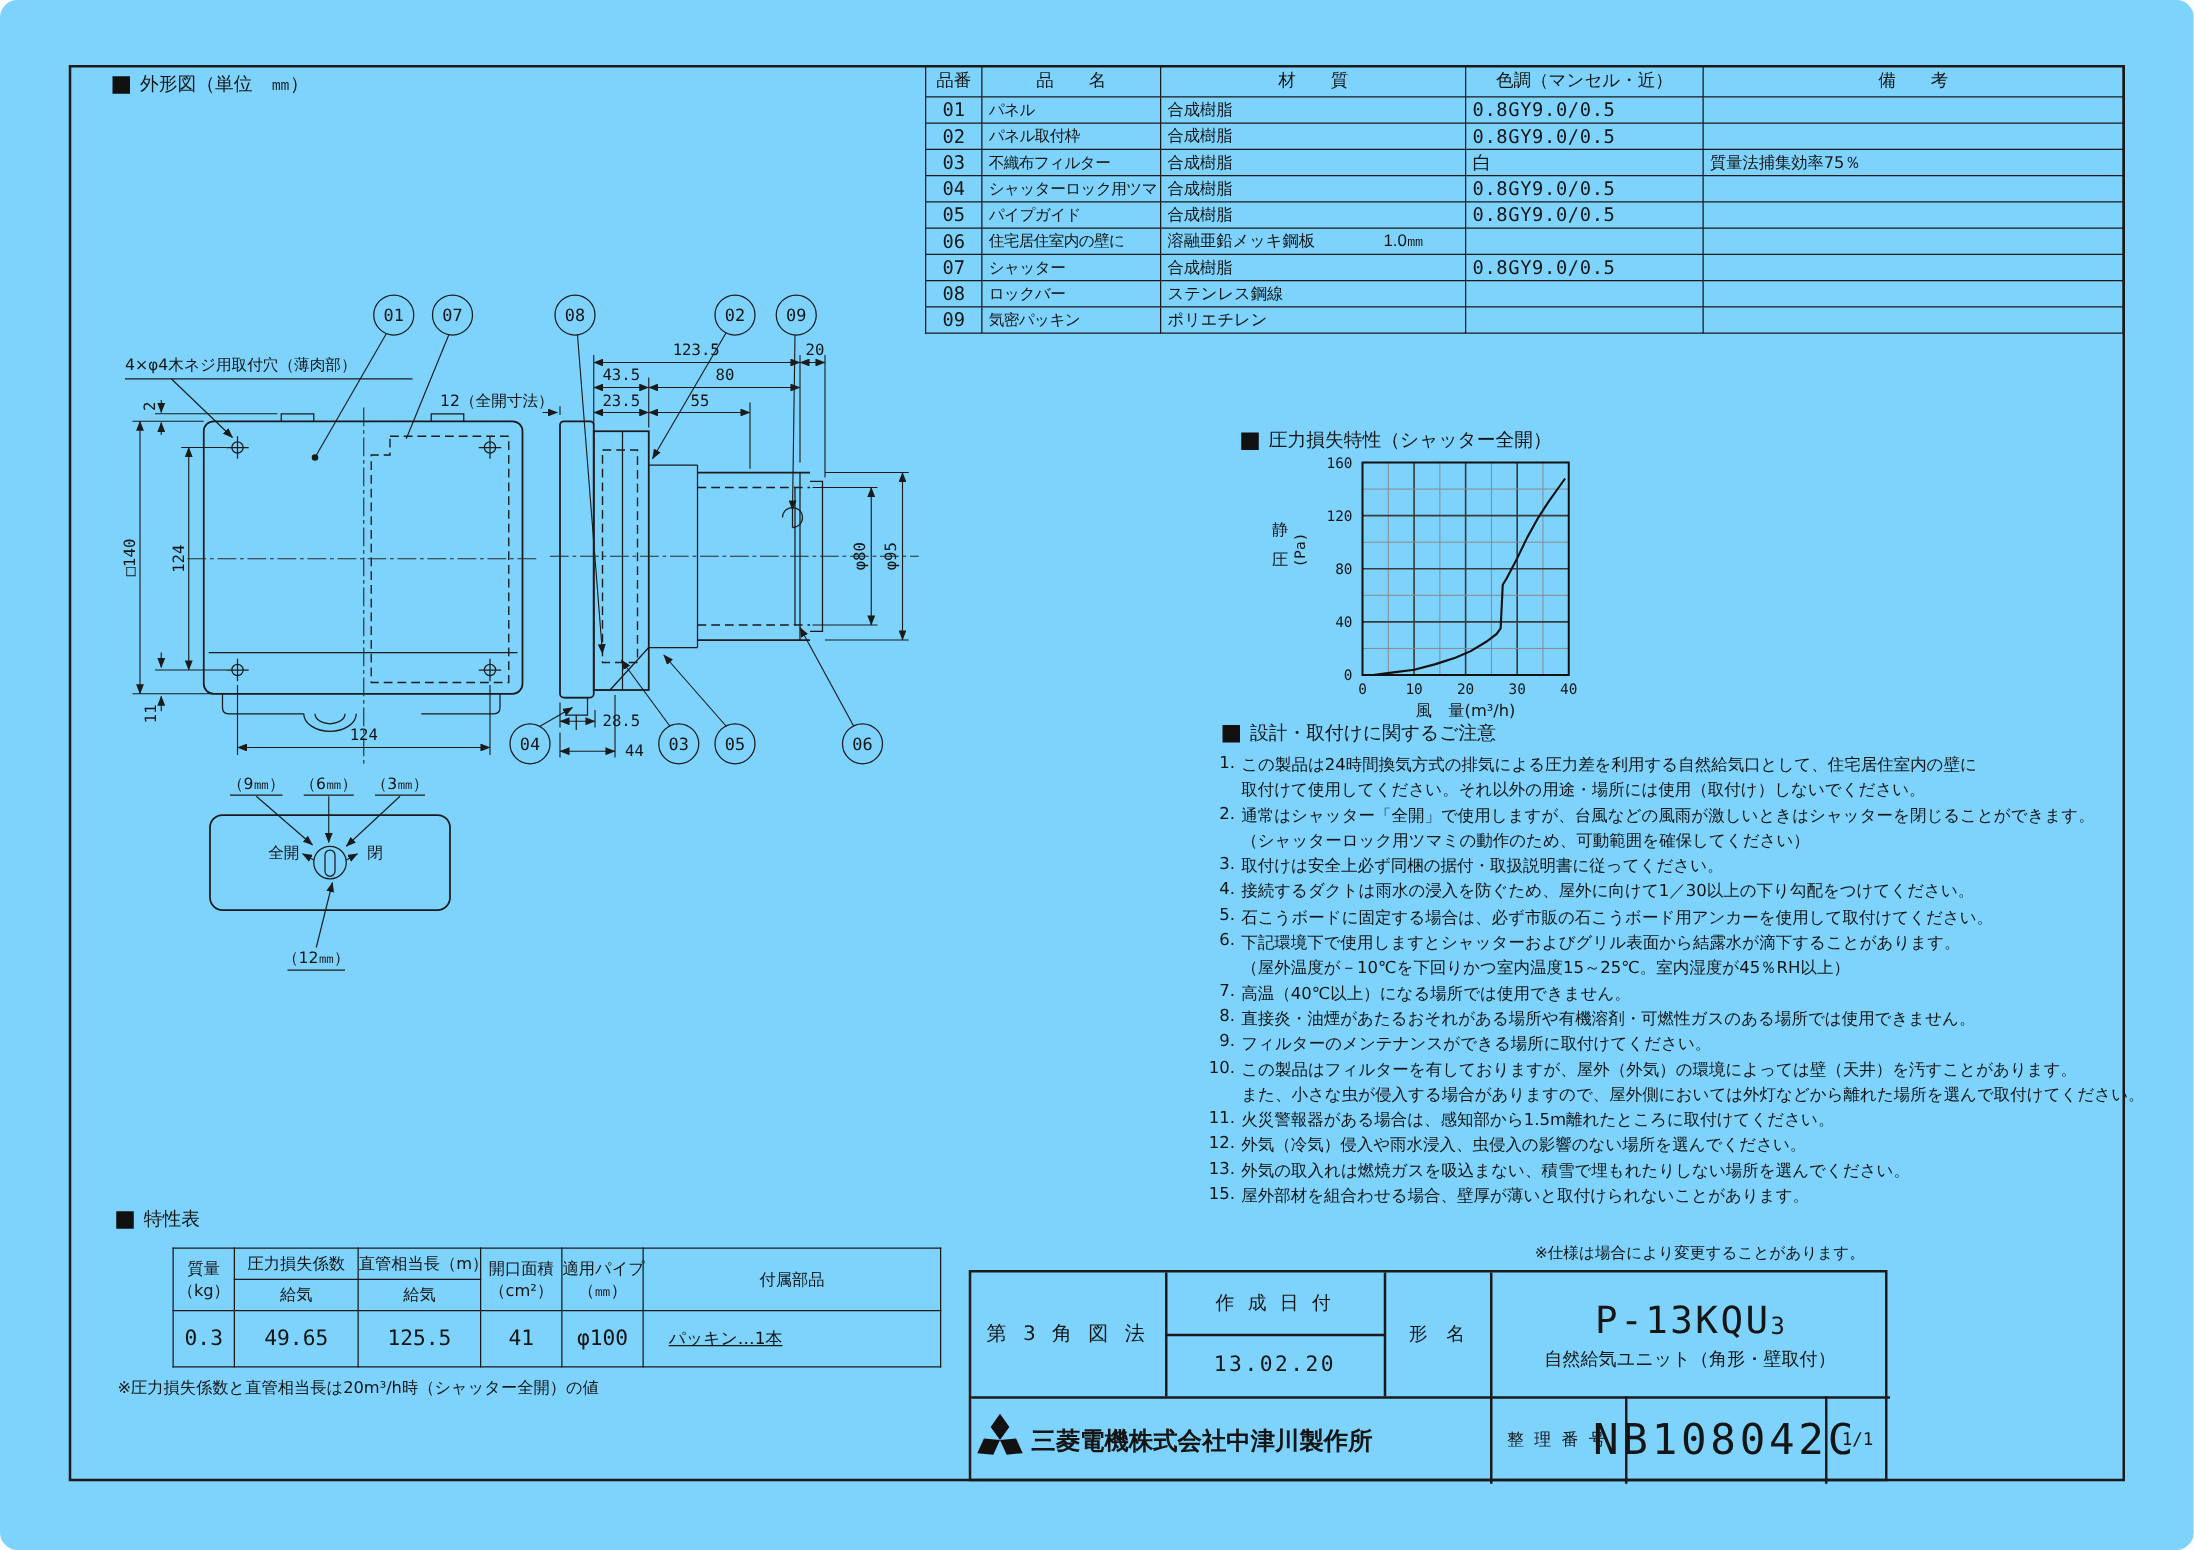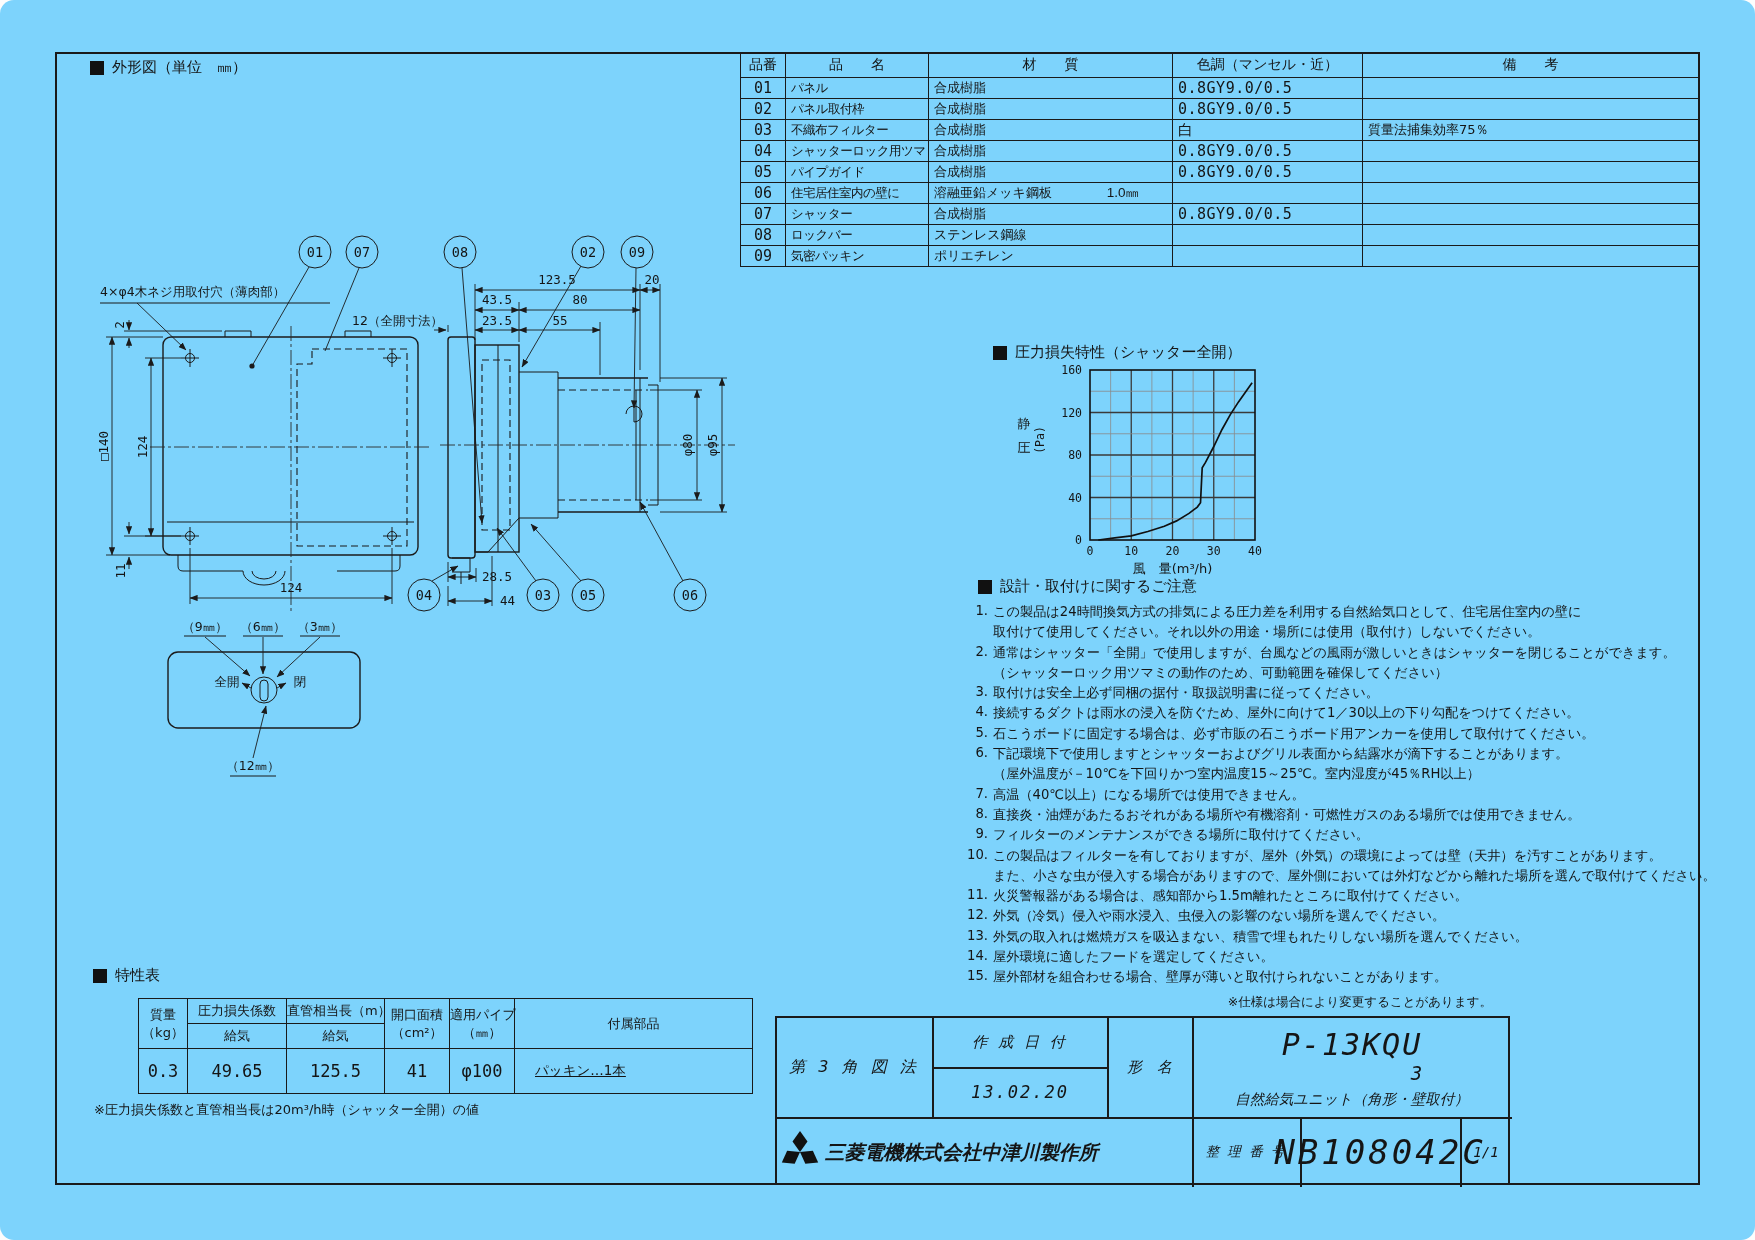--- a/index.html
+++ b/index.html
@@ -43,21 +43,21 @@
   .cl { stroke:#2a2a2a; stroke-width:0.9; fill:none; stroke-dasharray:15 3 3 3; }
   .dm { stroke:#1b1b1b; stroke-width:0.9; fill:none; }
   .sdim { font:12.5px "DejaVu Sans Mono",monospace; fill:#151515; }
   .sjp  { font:12.5px "DejaVu Sans",sans-serif; fill:#151515; }
   .sbal { font:13.5px "DejaVu Sans Mono",monospace; fill:#151515; }
   .ctick { font:11.5px "DejaVu Sans Mono",monospace; fill:#151515; }
   .clab  { font:13px "DejaVu Sans",sans-serif; fill:#151515; }
 
   
   .tb-line { background:#1a1a1a; position:absolute; }
-  .tb-cell { position:absolute; display:flex; align-items:center; justify-content:center; white-space:nowrap;font-style:italic; }
+  .tb-cell { position:absolute; display:flex; align-items:center; justify-content:center; white-space:nowrap; }
   .model-main { font-family:"DejaVu Sans Mono",monospace; font-size:30px; letter-spacing:2px; }
   .model-sub  { font-family:"DejaVu Sans Mono",monospace; font-size:19px; align-self:flex-end; margin-bottom:2px; }
   .docnum { font-family:"DejaVu Sans Mono",monospace; font-size:34px; letter-spacing:3px; }
 </style>
 </head>
 <body>
 
 <div id="sheet">
 
   <div class="abs frame" style="left:55px; top:52px; width:1645px; height:1133px;"></div>
@@ -401,24 +401,20 @@
         <div class="note-num">11.</div>
         <div class="note-text">火災警報器がある場合は、感知部から1.5m離れたところに取付けてください。</div>
       </div>
       <div class="note-line">
         <div class="note-num">12.</div>
         <div class="note-text">外気（冷気）侵入や雨水浸入、虫侵入の影響のない場所を選んでください。</div>
       </div>
       <div class="note-line">
         <div class="note-num">13.</div>
         <div class="note-text">外気の取入れは燃焼ガスを吸込まない、積雪で埋もれたりしない場所を選んでください。</div>
-      </div>
-      <div class="note-line">
-        <div class="note-num">14.</div>
-        <div class="note-text">屋外環境に適したフードを選定してください。</div>
       </div>
       <div class="note-line">
         <div class="note-num">15.</div>
         <div class="note-text">屋外部材を組合わせる場合、壁厚が薄いと取付けられないことがあります。</div>
       </div>
     </div>
 
   <div class="abs" style="left:1000px; top:994px; width:492px; text-align:right; font-size:12.5px; white-space:nowrap;">※仕様は場合により変更することがあります。</div>
 
   <div class="abs sec-title" style="left:93px; top:966px;">
@@ -476,21 +472,21 @@
     <div class="tb-line" style="left:155px; top:49px; width:176px; height:1.5px;"></div>
     <div class="tb-line" style="left:415px; top:99px; width:1.5px; height:70px;"></div>
     <div class="tb-line" style="left:523px; top:99px; width:1.5px; height:70px;"></div>
     <div class="tb-line" style="left:683px; top:99px; width:1.5px; height:70px;"></div>
 
     <div class="tb-cell" style="left:0; top:0; width:155px; height:99px; font-size:16px; letter-spacing:4px;">第 3 角 図 法</div>
     <div class="tb-cell" style="left:155px; top:0; width:176px; height:49px; font-size:15px; letter-spacing:3px;">作 成 日 付</div>
     <div class="tb-cell" style="left:155px; top:49px; width:176px; height:50px; font-family:'DejaVu Sans Mono',monospace; font-size:17px; letter-spacing:2px;">13.02.20</div>
     <div class="tb-cell" style="left:330px; top:0; width:85px; height:99px; font-size:15px;">形　名</div>
     <div class="tb-cell" style="left:415px; top:0; width:320px; height:99px; flex-direction:column; justify-content:center; gap:4px;">
-      <div style="display:flex; align-items:flex-end;flex-direction:column;">
+      <div style="display:flex; align-items:flex-end;">
         <span class="model-main">P-13KQU</span>
         <span class="model-sub">3</span>
       </div>
       <div style="font-size:14.5px;">自然給気ユニット（角形・壁取付）</div>
     </div>
 
     <div class="tb-cell" style="left:0; top:99px; width:415px; height:70px; justify-content:flex-start; padding-left:4px; gap:6px;">
       <svg width="38" height="42" viewBox="-19 -21 38 42" style="flex:none;">
         <g fill="#111" transform="translate(0,-10)">
           <path d="M0,10 L7.5,-0.5 L0,-11 L-7.5,-0.5 Z" transform="translate(0,0)"></path>

